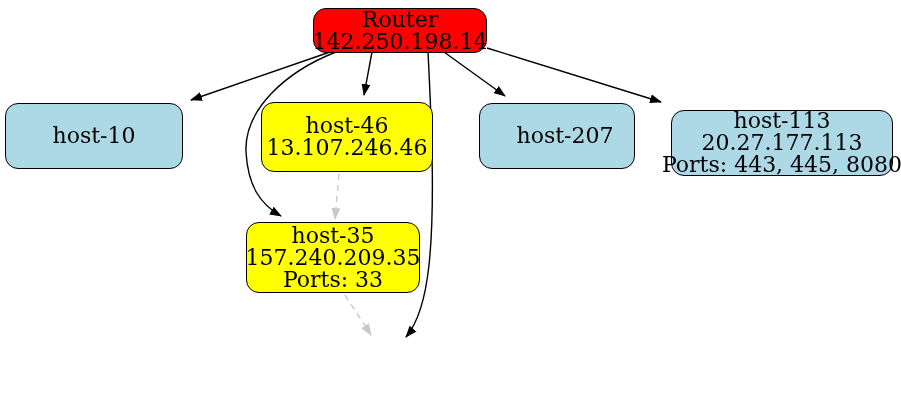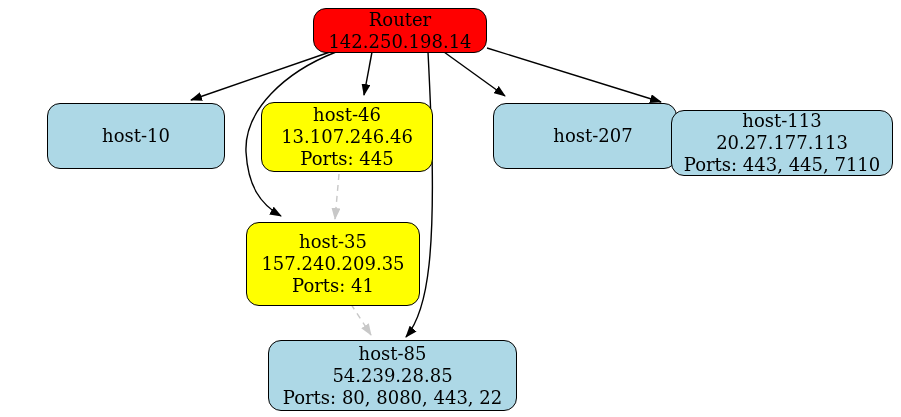--- a/index.html
+++ b/index.html
@@ -37,21 +37,21 @@
     z-index: 2;
     box-sizing: border-box;
     border: 1.4px solid #000000;
     border-radius: 13px;
     display: flex;
     flex-direction: column;
     justify-content: center;
     align-items: center;
     text-align: center;
     color: #000000;
-    font-size: 18px;
+    font-size: 22px;
     line-height: 22px;
     white-space: nowrap;
   }
   .node .line {
     display: block;
   }
 </style>
 </head>
 <body>
 
@@ -75,45 +75,39 @@
     <path class="edge solid" d="M487,48 L661,102" marker-end="url(#arrow-black)"></path>
     <path class="edge dashed" d="M339,174 L335,219" marker-end="url(#arrow-gray)"></path>
     <path class="edge dashed" d="M345,295 L371,335" marker-end="url(#arrow-gray)"></path>
   </svg>
 
   <div class="node" style="left: 313px; top: 8px; width: 174px; height: 45px; background: rgb(255, 0, 0);">
     <span class="line">Router</span>
     <span class="line">142.250.198.14</span>
   </div>
 
-  <div class="node" style="left: 5px; top: 103px; width: 178px; height: 66px; background: rgb(173, 216, 230); margin-left: 42px;">
+  <div class="node" style="left: 5px; top: 103px; width: 178px; height: 66px; background: rgb(173, 216, 230);">
     <span class="line">host-10</span>
   </div>
 
   <div class="node" style="left: 261px; top: 102px; width: 172px; height: 70px; background: rgb(255, 255, 0); align-items: center;">
     <span class="line">host-46</span>
     <span class="line">13.107.246.46</span>
-    <span class="line">Ports: 445</span>
   </div>
 
-  <div class="node" style="left: 493px; top: 103px; width: 184px; height: 66px; background: rgb(173, 216, 230); padding-left: 16px;">
+  <div class="node" style="left: 479px; top: 103px; width: 156px; height: 66px; background: rgb(173, 216, 230); padding-left: 16px;">
     <span class="line">host-207</span>
   </div>
 
   <div class="node" style="left: 671px; top: 110px; width: 222px; height: 66px; background: rgb(173, 216, 230);">
     <span class="line">host-113</span>
     <span class="line">20.27.177.113</span>
-    <span class="line">Ports: 443, 445, 7110</span>
+    <span class="line">Ports: 443, 445, 8080</span>
   </div>
 
-  <div class="node" style="left: 246px; top: 222px; width: 174px; height: 84px; background: rgb(255, 255, 0); text-align: right;">
+  <div class="node" style="left: 246px; top: 222px; width: 174px; height: 71px; background: rgb(255, 255, 0); text-align: right;">
     <span class="line">host-35</span>
     <span class="line">157.240.209.35</span>
-    <span class="line">Ports: 41</span>
+    <span class="line">Ports: 33</span>
   </div>
 
-  <div class="node" style="left: 268px; top: 340px; width: 249px; height: 71px; background: rgb(173, 216, 230);">
-    <span class="line">host-85</span>
-    <span class="line">54.239.28.85</span>
-    <span class="line">Ports: 80, 8080, 443, 22</span>
-  </div>
 
 </div>
 
 </body></html>

